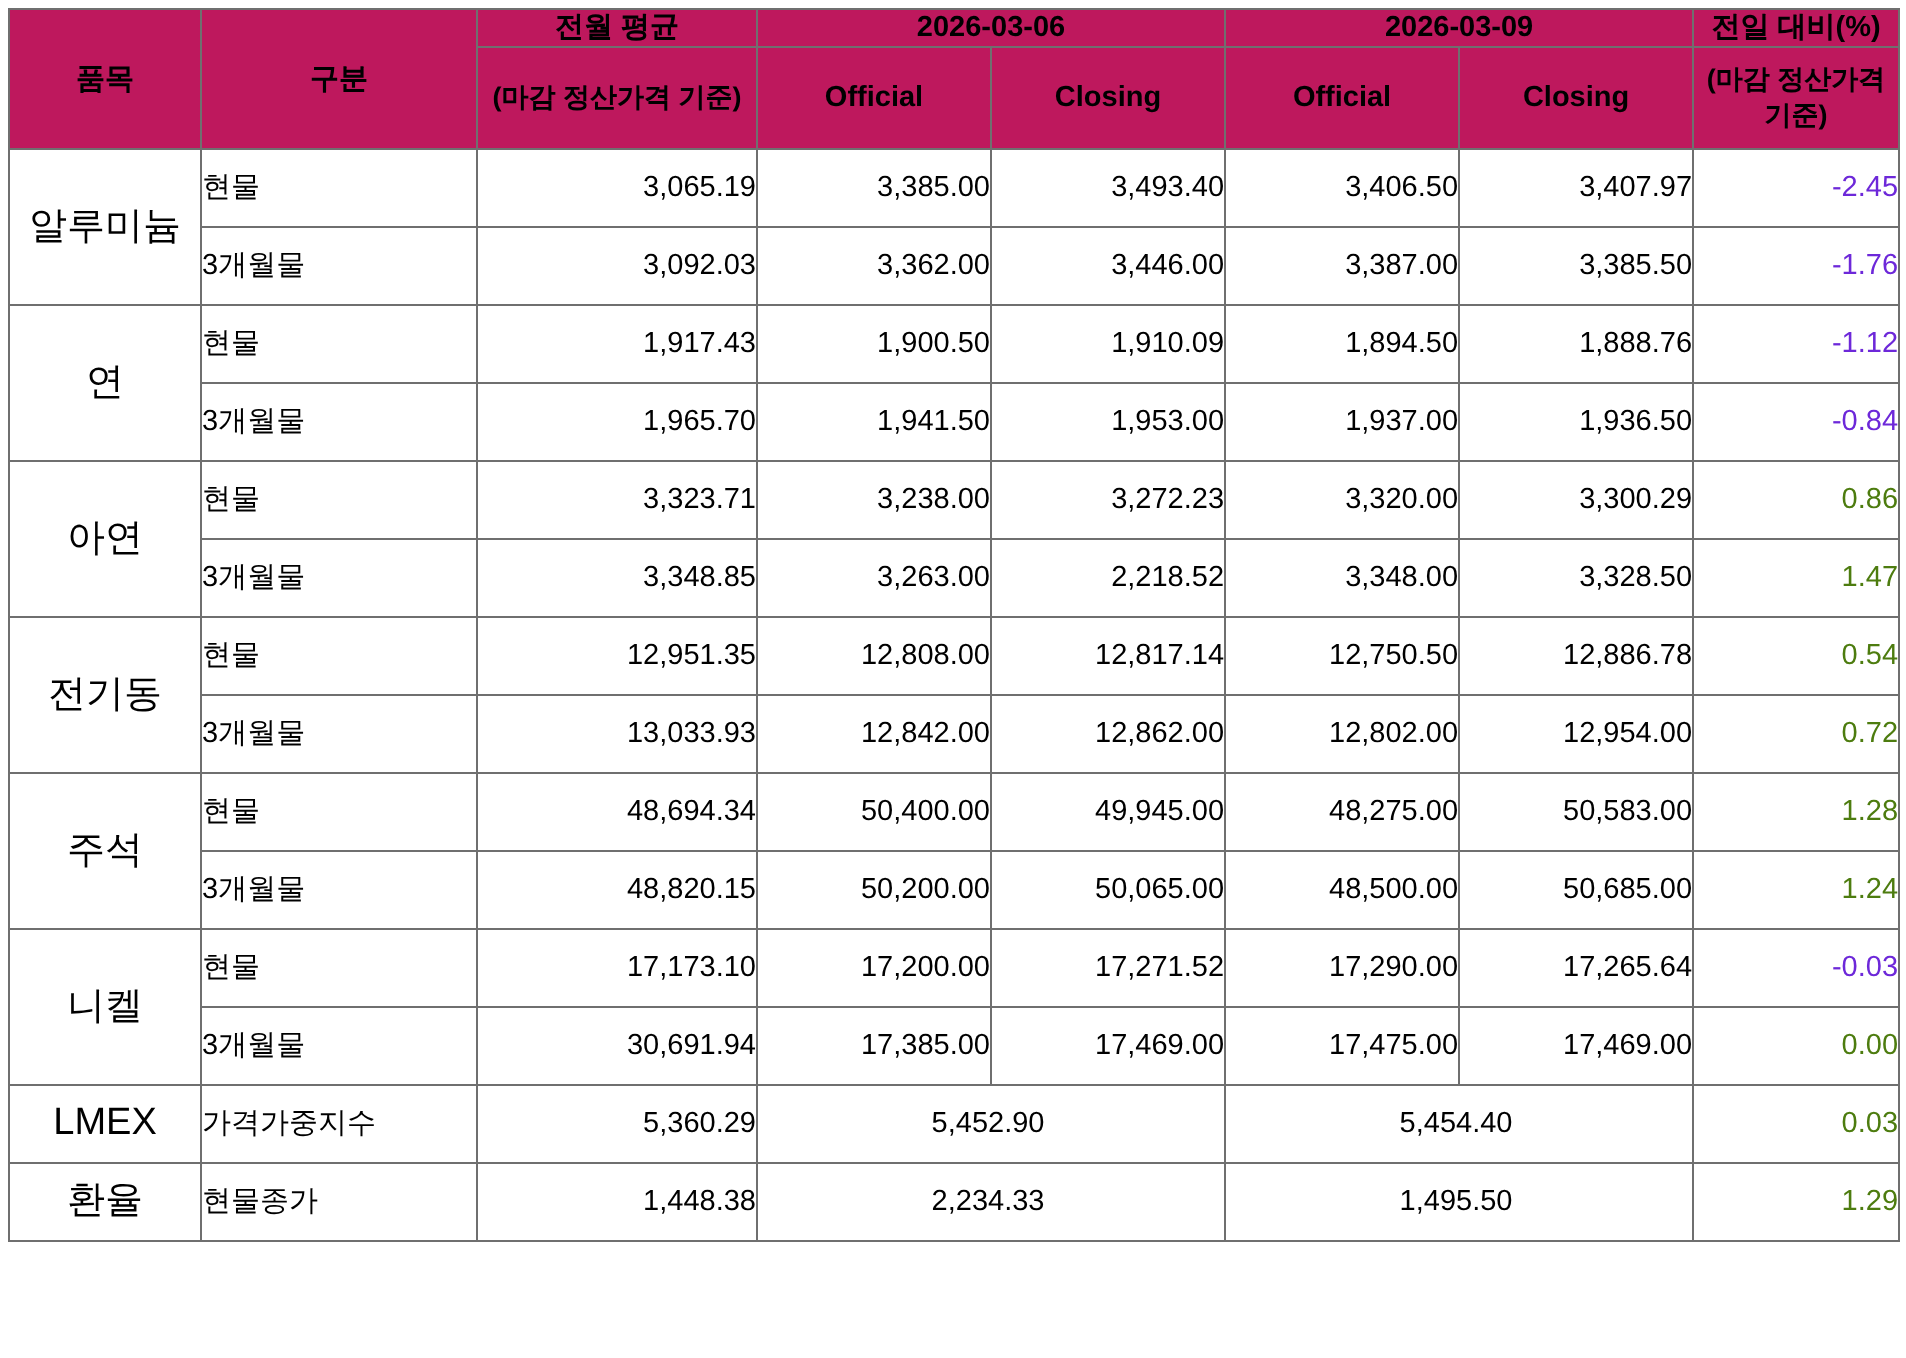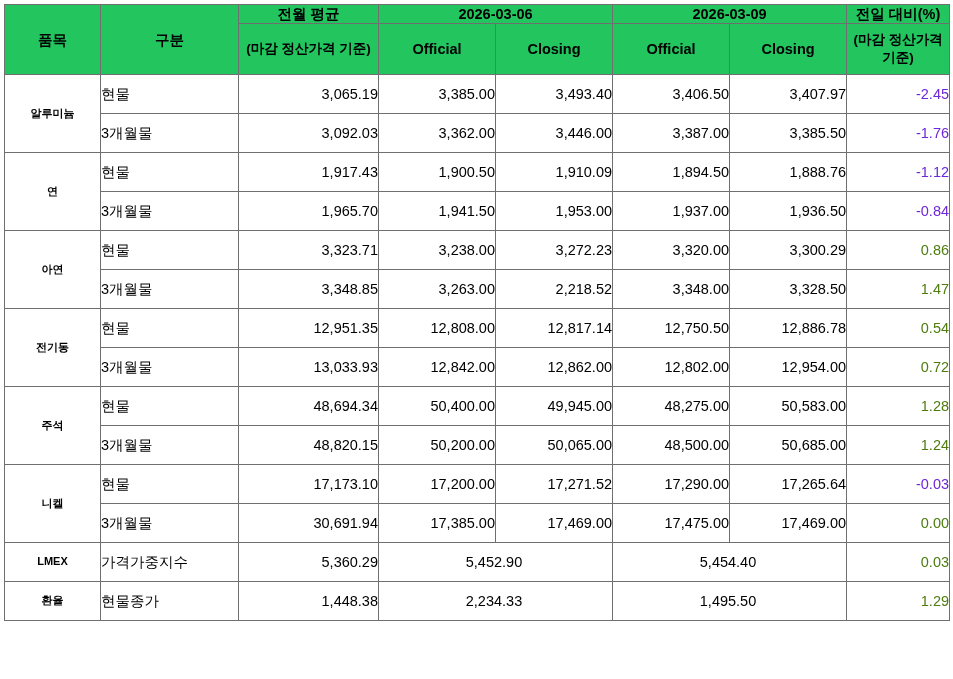--- a/index.html
+++ b/index.html
@@ -24,21 +24,21 @@
     width: 945px;
     font-size: 14.5px;
     color: #000000;
   }
   table.metals th, table.metals td {
     border: 1px solid #6f6f6f;
     padding: 0;
     line-height: 1.25;
   }
   thead th {
-    background: #22c55e;
+    background: #be185d;
     font-weight: bold;
     text-align: center;
     vertical-align: middle;
     padding: 4px 3px;
   }
   thead th.tall {
     height: 62px;
   }
   thead th.sub {
     height: 50px;
@@ -48,22 +48,22 @@
     font-weight: bold;
     line-height: 1.35;
     padding: 0 6px;
   }
   tbody td {
     height: 38px;
     vertical-align: middle;
   }
   td.item {
     text-align: center;
-    font-weight: bold;
-    font-size: 11px;
+    font-weight: normal;
+    font-size: 19px;
   }
   td.kind {
     text-align: left;
     font-size: 14.5px;
   }
   td.num {
     text-align: right;
     padding-right: 10px;
     font-size: 14.5px;
     font-variant-numeric: tabular-nums;

